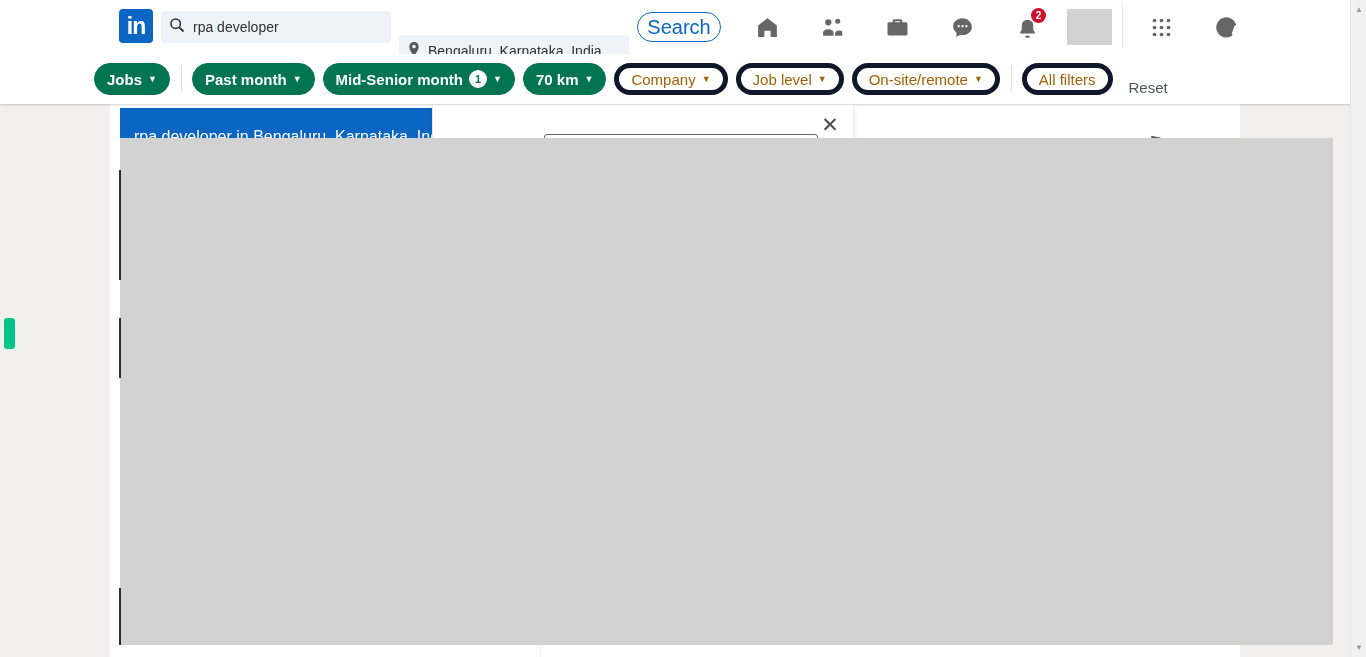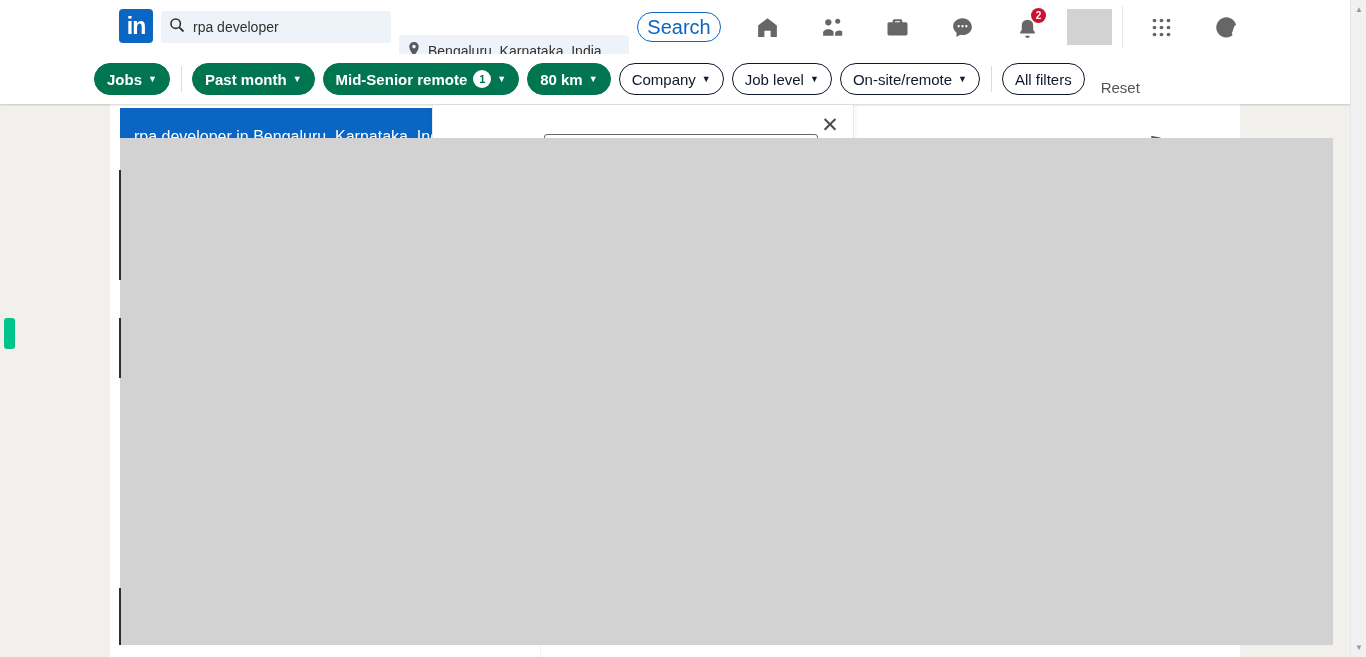--- a/index.html
+++ b/index.html
@@ -198,22 +198,22 @@
     cursor: pointer;
   }
   .pill.active {
     background: #01754f;
     color: #ffffff;
     font-weight: bold;
     border: 1px solid #01754f;
   }
   .pill.plain {
     background: #ffffff;
-    color: #0f172a;
-    border: 1px solid #0f172a;
+    color: #a16207;
+    border: 5px solid #0f172a;
     justify-content: space-between;
   }
   .pill .caret {
     margin-left: 6px;
     font-size: 9px;
     line-height: 1;
   }
   .pill .count {
     background: #ffffff;
     color: #01754f;
@@ -562,27 +562,27 @@
       </div>
 
       <div class="pill-sep"></div>
 
       <div class="pill active">
         <span>Past month</span>
         <span class="caret">▼</span>
       </div>
 
       <div class="pill active">
-        <span>Mid-Senior remote</span>
+        <span>Mid-Senior month</span>
         <span class="count">1</span>
         <span class="caret">▼</span>
       </div>
 
       <div class="pill active">
-        <span>80 km</span>
+        <span>70 km</span>
         <span class="caret">▼</span>
       </div>
 
       <div class="pill plain">
         <span>Company</span>
         <span class="caret">▼</span>
       </div>
 
       <div class="pill plain">
         <span>Job level</span>

